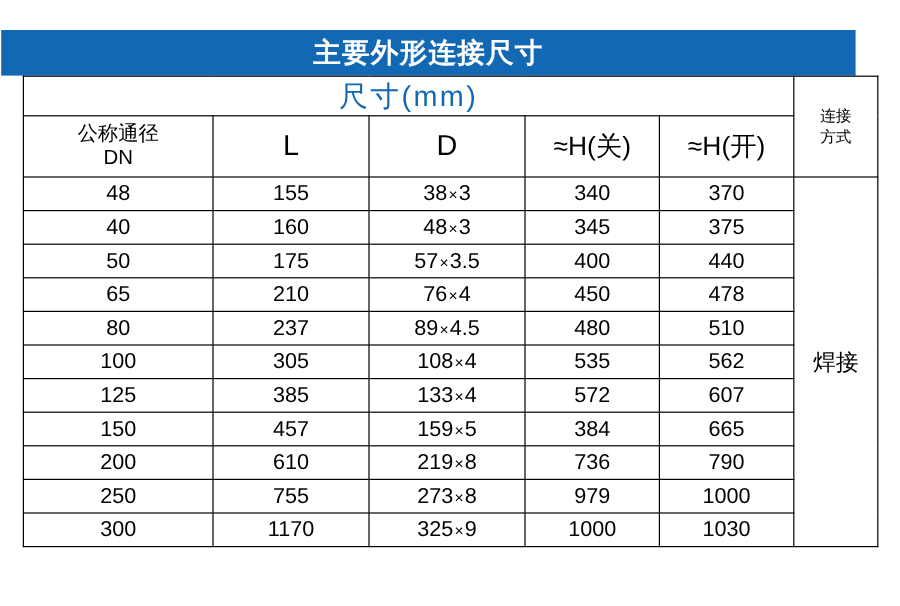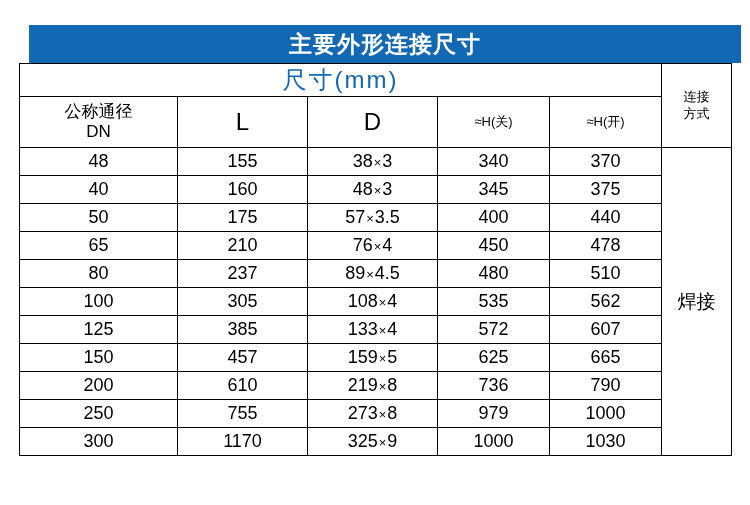--- a/index.html
+++ b/index.html
@@ -15,21 +15,21 @@
     overflow: hidden;
   }
   .sheet {
     position: relative;
     width: 750px;
     height: 505px;
     box-sizing: border-box;
   }
   .title-bar {
     position: absolute;
-    left: 29px;
+    left: 1px;
     top: 25px;
     width: 712px;
     height: 38px;
     background: #1268b3;
     display: flex;
     align-items: center;
     justify-content: center;
   }
   .title-bar .title-text {
     color: #ffffff;
@@ -77,21 +77,21 @@
     font-size: 19px;
   }
   .sub-head.dn {
     font-size: 17px;
     line-height: 1.2;
   }
   .sub-head.big {
     font-size: 24px;
   }
   .sub-head.approx {
-    font-size: 13px;
+    font-size: 22px;
   }
   td.data {
     height: 27px;
     font-size: 18px;
   }
   td.data .mult {
     font-size: 13px;
     vertical-align: middle;
     padding: 0 1px;
   }
@@ -182,21 +182,21 @@
           <td class="data">125</td>
           <td class="data">385</td>
           <td class="data">133<span class="mult">×</span>4</td>
           <td class="data">572</td>
           <td class="data">607</td>
         </tr>
         <tr>
           <td class="data">150</td>
           <td class="data">457</td>
           <td class="data">159<span class="mult">×</span>5</td>
-          <td class="data">625</td>
+          <td class="data">384</td>
           <td class="data">665</td>
         </tr>
         <tr>
           <td class="data">200</td>
           <td class="data">610</td>
           <td class="data">219<span class="mult">×</span>8</td>
           <td class="data">736</td>
           <td class="data">790</td>
         </tr>
         <tr>

